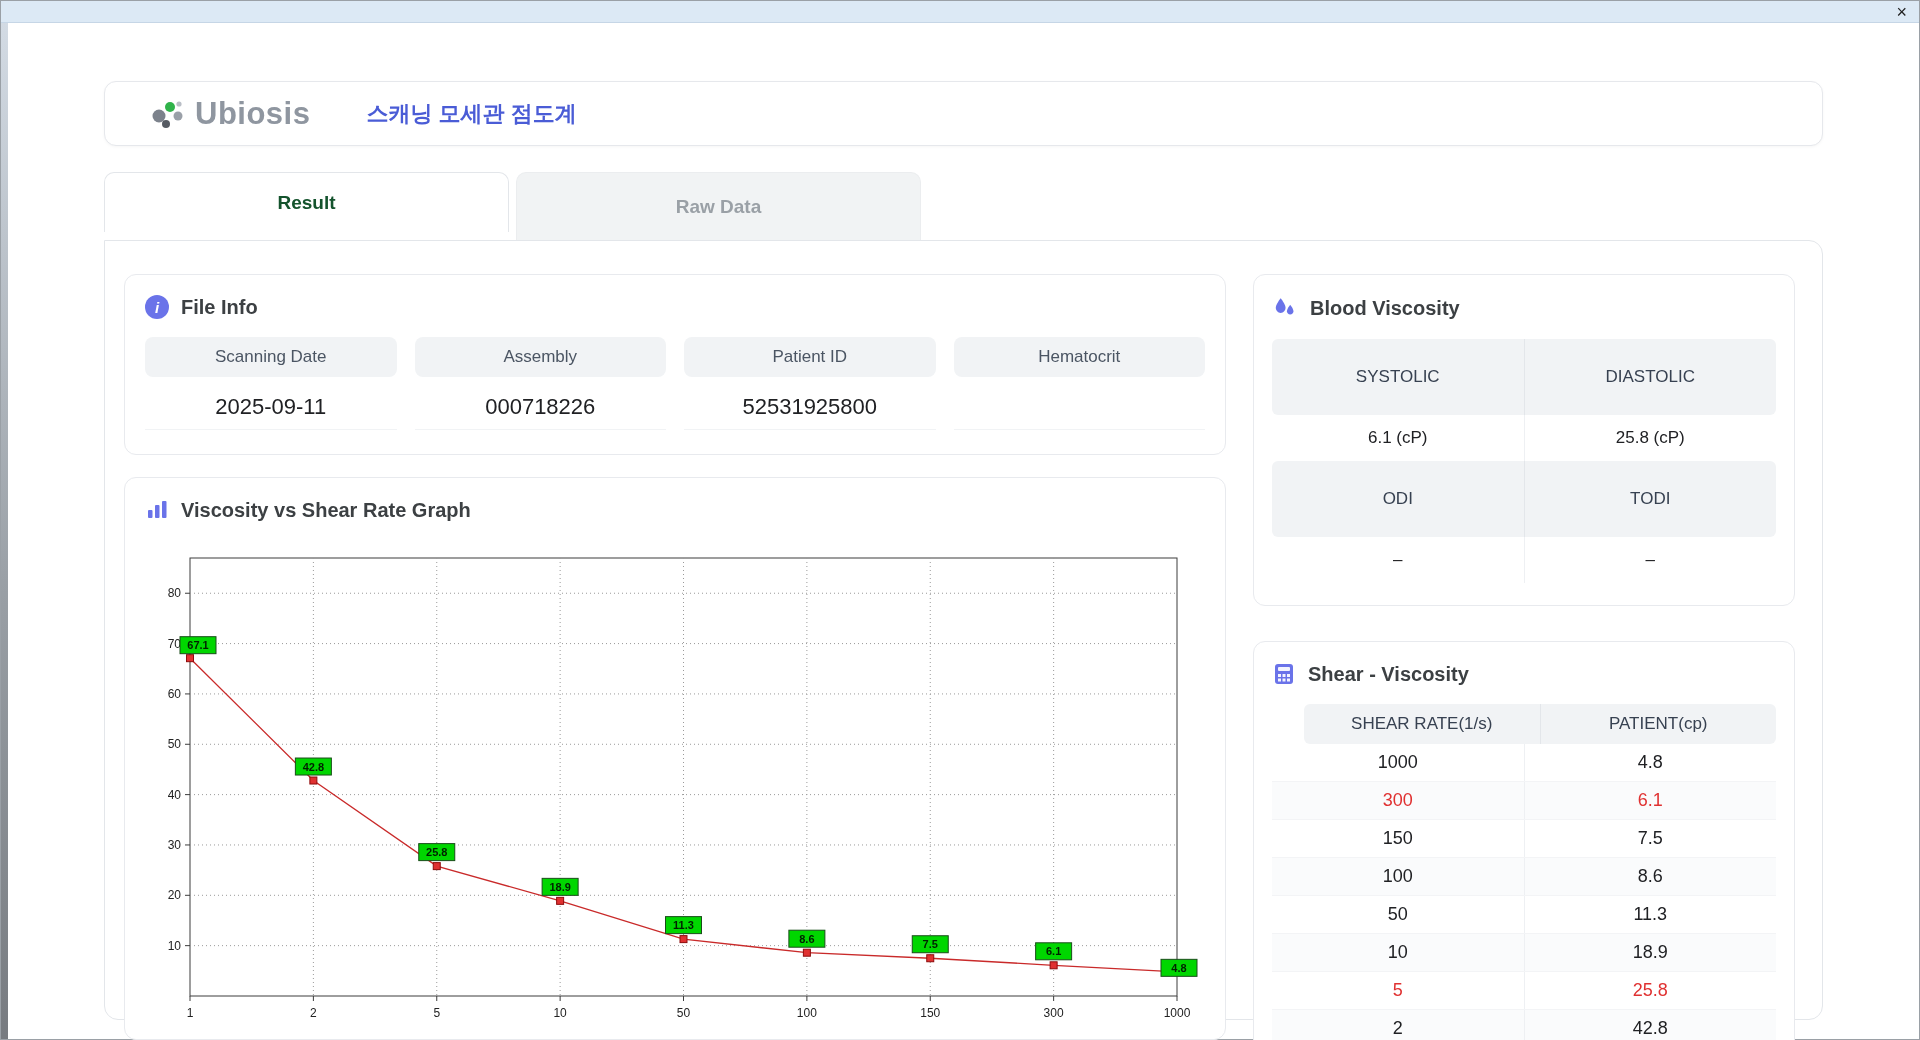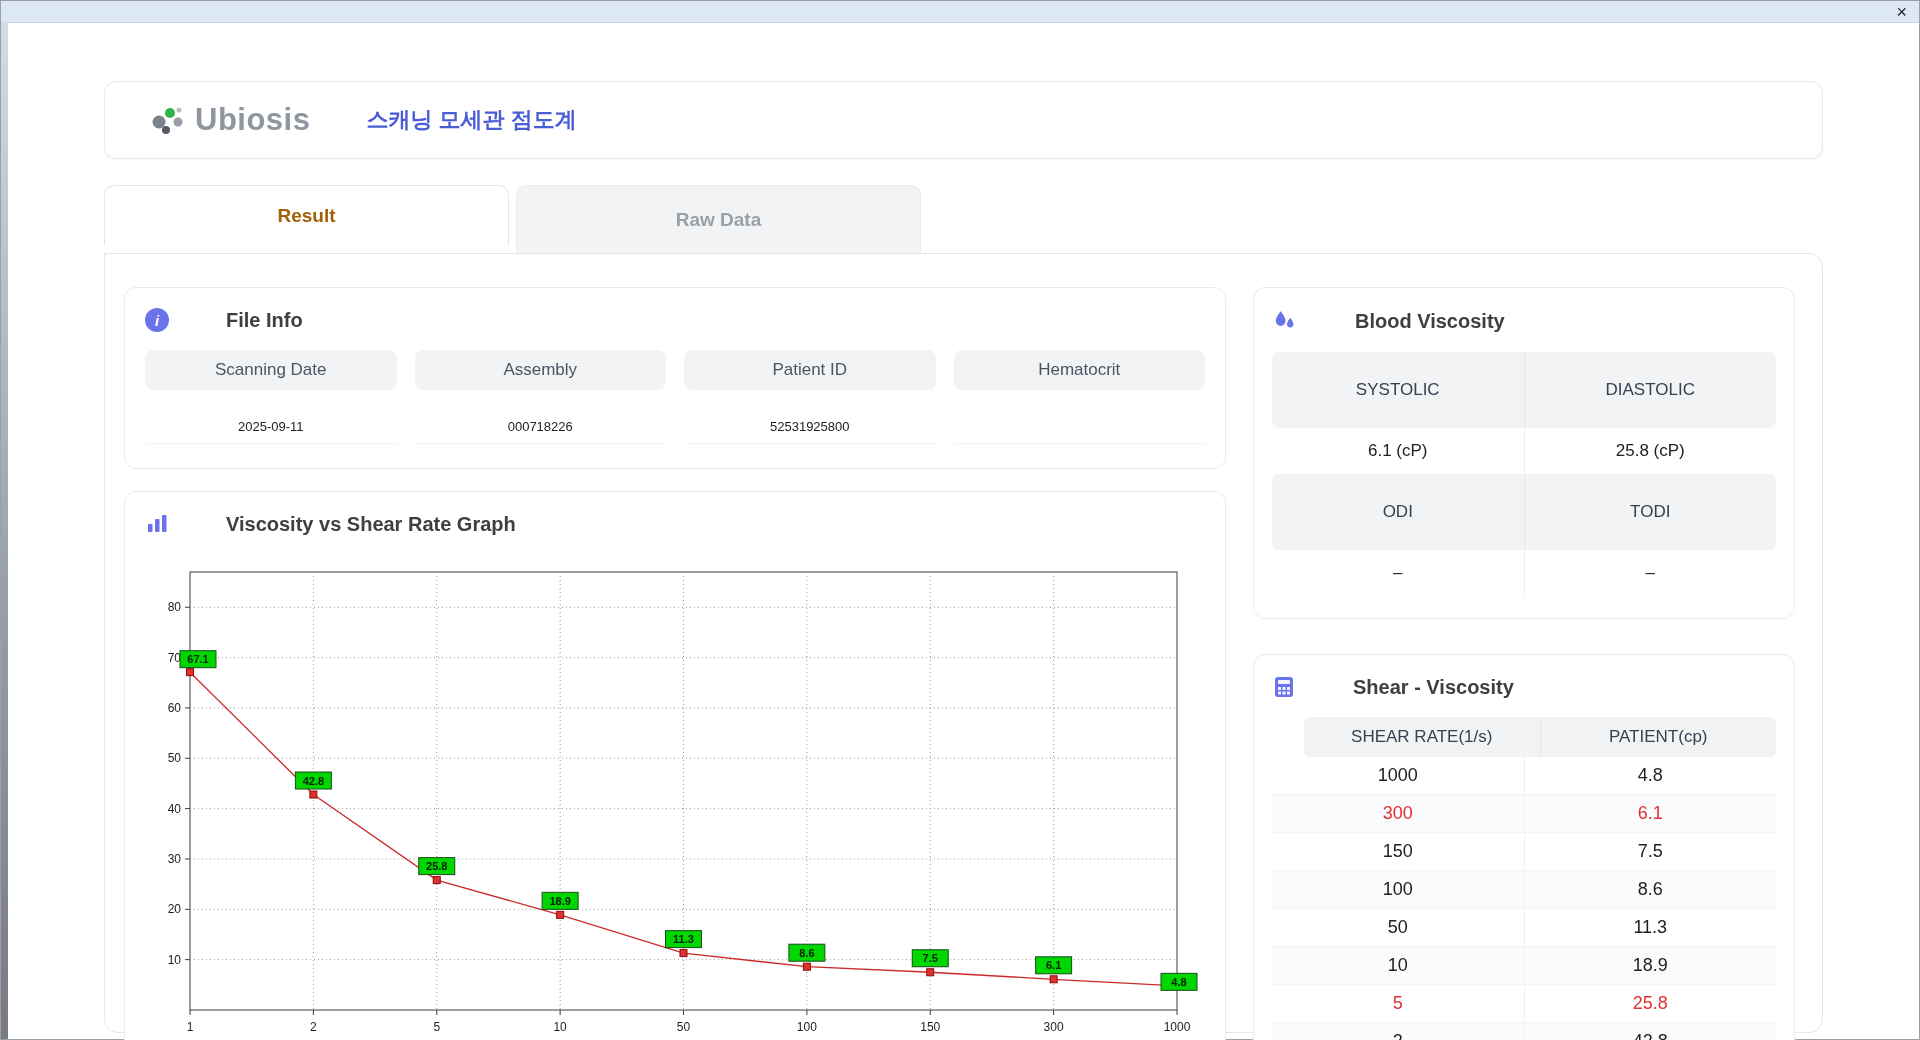--- a/index.html
+++ b/index.html
@@ -8,59 +8,59 @@
 
   .window { position:relative; width:1920px; height:1040px; background:#fff; border:1px solid #9aa0a6; }
   .titlebar { height:22px; background:#dce9f5; border-bottom:1px solid #c6d6e6; position:relative; }
   .close-btn { position:absolute; right:12px; top:0px; font-size:18px; line-height:22px; color:#222; cursor:default; }
   .left-edge { position:absolute; left:0; top:22px; bottom:0; width:7px;
                background:linear-gradient(#d3dbe4 0%, #9aa0a6 55%, #777b80 100%); }
 
   .page { padding:58px 98px 0 103px; }
 
   
-  .header-card { width:1719px; height:78px; border:1px solid #e6e8ec; border-radius:12px;
+  .header-card { width:1719px; height:65px; border:1px solid #e6e8ec; border-radius:12px;
                  display:flex; align-items:center; padding:4px 44px; gap:56px;
                  box-shadow:0 1px 3px rgba(0,0,0,.04); background:#fff; }
   .logo { display:flex; align-items:center; gap:4px; }
   .logo-text { font-size:31px; font-weight:600; color:#8f96a0; letter-spacing:.5px; }
   .app-title { font-size:22px; font-weight:700; color:#4a5cd6; }
 
   
   .tabs { display:flex; margin-top:26px; gap:7px; position:relative; z-index:2; }
   .tab { width:405px; height:68px; display:flex; align-items:center; justify-content:center;
          font-size:19px; border-radius:10px 10px 0 0; }
   .tab.active { background:#fff; border:1px solid #e3e6ea; border-bottom:none; font-weight:700;
-                color:#a16207; margin-bottom:-1px; height:60px; }
+                color:#14532d; margin-bottom:-1px; height:60px; }
   .tab.inactive { background:#f1f3f4; border:1px solid #ebedef; border-bottom:none;
                   color:#9aa0a6; font-weight:700; }
 
   
   .content-card { width:1719px; height:780px; border:1px solid #e3e6ea; background:#fff;
                   border-radius:0 14px 14px 14px; display:flex; gap:27px;
                   padding:33px 26px 24px 19px; position:relative; z-index:1; }
   .left-col  { width:1102px; display:flex; flex-direction:column; gap:22px; }
   .right-col { width:542px;  display:flex; flex-direction:column; gap:35px; }
 
   .panel { border:1px solid #e8eaee; border-radius:12px; background:#fff; }
   .panel-title-row { display:flex; align-items:center; gap:12px; margin-bottom:18px; }
-  .panel-title { font-size:20px; font-weight:700; color:#3c4043;margin-left:45px; }
+  .panel-title { font-size:20px; font-weight:700; color:#3c4043; }
 
   
   .icn { display:inline-flex; align-items:center; justify-content:center; }
   .info-icon { width:24px; height:24px; border-radius:50%; background:#6a73e9; color:#fff;
                font-weight:700; font-size:15px; font-style:italic; }
 
   
   .fileinfo { padding:20px 20px 24px; }
   .fields { display:flex; gap:18px;justify-content:center; }
   .field { flex:1; }
   .field-label { background:#f1f3f5; border-radius:8px; text-align:center;
                  padding:10px 0; font-size:17px; color:#4b5563; }
-  .field-value { text-align:center; padding:29px 0 9px; font-size:13px; color:#202124;
+  .field-value { text-align:center; padding:17px 0 9px; font-size:22px; color:#202124;
                  border-bottom:1px solid #f1f3f5; min-height:40px; }
 
   
   .graphpanel { padding:20px 20px 12px; flex:1; }
   .chart-wrap { width:1060px; }
 
   
   .bvpanel { padding:20px 18px 22px; }
   .bv-header, .bv-values { display:flex; }
   .bv-header { background:#f1f3f5; border-radius:6px; }

